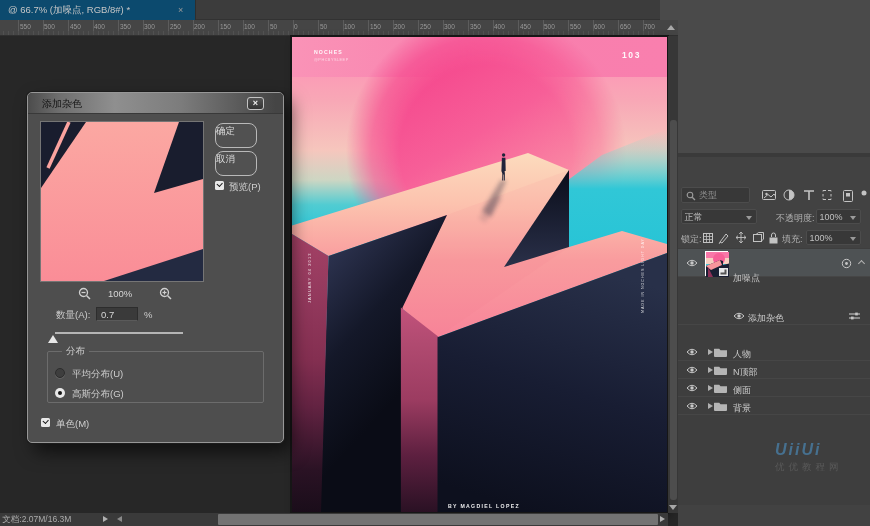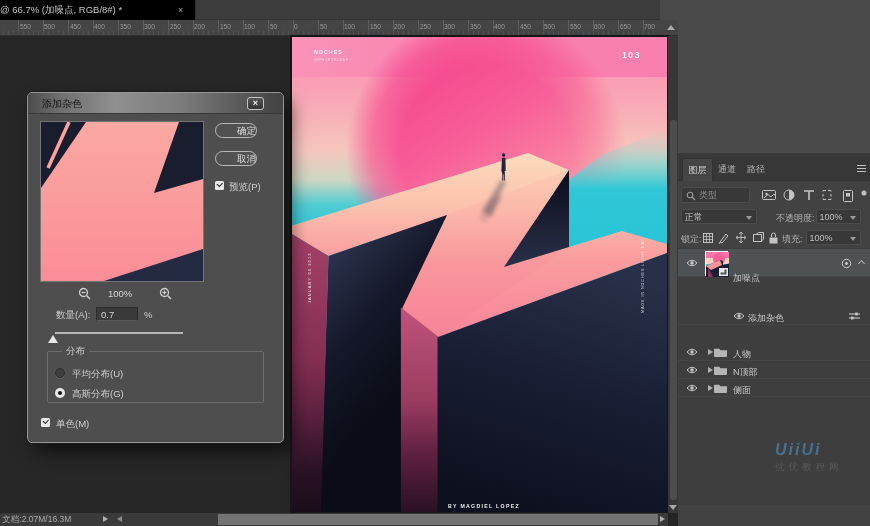--- a/index.html
+++ b/index.html
@@ -1,19 +1,19 @@
 <!DOCTYPE html>
 <html><head><meta charset="utf-8"><style>
 *{margin:0;padding:0;box-sizing:border-box}
 html,body{width:870px;height:526px;overflow:hidden;background:#282828;
 font-family:"Liberation Sans",sans-serif;-webkit-font-smoothing:antialiased}
 #root{position:relative;width:870px;height:526px;background:#272727}
 
 #topbar{position:absolute;left:0;top:0;width:660px;height:20px;background:#3c3c3c;border-bottom:1px solid #323232}
-#topbar .tab{position:absolute;left:0;top:0;height:20px;width:196px;background:#000000;border-right:1px solid #2e2e2e;color:#c6c6c6;font-size:9.5px;line-height:20px;}
+#topbar .tab{position:absolute;left:0;top:0;height:20px;width:196px;background:#0c4a6e;border-right:1px solid #2e2e2e;color:#c6c6c6;font-size:9.5px;line-height:20px;padding-left:8px}
 #topbar .x{position:absolute;left:178px;top:0;color:#9a9a9a;font-size:9px;line-height:20px}
 
 #ruler{position:absolute;left:0;top:20px;width:668px;height:16px;background:#454545;border-bottom:1px solid #303030;overflow:hidden}
 #ruler .rl{position:absolute;top:2.5px;font-size:6.5px;color:#999;letter-spacing:0}
 #ruler .tk{position:absolute;bottom:0;width:1px;height:15px;background:#5c5c5c}
 #ruler .mt{position:absolute;bottom:0;left:0;width:660px;height:4px;background:repeating-linear-gradient(90deg,#515151 0 1px,transparent 1px 5px);background-position:3px 0}
 #rcorner{position:absolute;left:656px;top:20px;width:22px;height:16px;background:#454545;border-bottom:1px solid #303030;color:#a8a8a8;font-size:7px;text-align:center;line-height:14px}
 
 #canvasbg{position:absolute;left:0;top:36px;width:668px;height:477px;background:#272727}
 #poster{position:absolute;left:292px;top:37px;width:375px;height:475px;outline:2px solid #161616;box-shadow:4px 4px 10px rgba(0,0,0,.45)}
@@ -38,22 +38,22 @@
 .eyeb{position:absolute}
 .dd{position:absolute;width:0;height:0;border-left:3px solid transparent;border-right:3px solid transparent;border-top:4px solid #9a9a9a}
 .trir{position:absolute;width:0;height:0;border-top:3.5px solid transparent;border-bottom:3.5px solid transparent;border-left:5px solid #b0b0b0}
 .tril{position:absolute;width:0;height:0;border-top:3.5px solid transparent;border-bottom:3.5px solid transparent;border-right:5px solid #8a8a8a}
 .triu{position:absolute;width:0;height:0;border-left:4px solid transparent;border-right:4px solid transparent;border-bottom:5px solid #a8a8a8}
 .chev{position:absolute;width:5px;height:5px;border-top:1.5px solid #b2b2b2;border-right:1.5px solid #b2b2b2;transform:rotate(-45deg)}
 .fold{position:absolute;left:36px;top:5px;width:13px;height:9px;background:#b5b5b5;border-radius:1px;clip-path:polygon(0 8%,40% 8%,50% 25%,100% 25%,100% 100%,0 100%)}
 #ptools{position:absolute;left:0;top:505px;width:192px;height:21px;background:#414141;border-top:1px solid #333}
 #watermark{position:absolute;left:97px;top:441px;width:70px;height:38px;white-space:nowrap}
 
-.dbtn{width:42px;height:15px;border:1.5px solid #b9b9b9;border-radius:8px;color:#dcdcdc;
-font-size:9.5px;text-align:right;line-height:13px;background:rgba(255,255,255,0.02)}
+.dbtn{width:42px;height:25px;border:1.5px solid #b9b9b9;border-radius:8px;color:#dcdcdc;
+font-size:9.5px;text-align:left;line-height:13px;background:rgba(255,255,255,0.02)}
 .dchk{width:9px;height:9px;background:#e9e9e9;border-radius:1.5px}
 .dchk::after{content:"";position:absolute;left:2px;top:1px;width:4px;height:2.5px;
 border-left:1.6px solid #1a1a1a;border-bottom:1.6px solid #1a1a1a;transform:rotate(-48deg)}
 </style></head><body>
 <div id="root">
   <div id="topbar">
     <div class="tab">@ 66.7% (加噪点, RGB/8#) * <span class="x">×</span></div>
   </div>
   <div style="position:absolute;left:660px;top:0;width:210px;height:36px;background:#4a4a4a"></div>
   <div id="ruler">
@@ -244,26 +244,20 @@
 </svg>
   <div id="vsb"></div>
     <div id="vsbt"></div>
   <span style="position:absolute;left:669px;top:505px;width:0;height:0;border-left:4px solid transparent;border-right:4px solid transparent;border-top:5px solid #a8a8a8"></span>
   <div id="status">&nbsp;文档:2.07M/16.3M<span class="trir" style="left:103px;top:3px"></span><span class="tril" style="left:117px;top:3px"></span></div>
   <div id="hsbt"></div>
   <span class="trir" style="left:660px;top:516px"></span>
   <div id="panel">
     <div class="toparea"></div>
       <div class="predark"></div>
-    <div class="tabs">
-      <span class="tab1">图层</span>
-      <span class="tabo" style="left:40px">通道</span>
-      <span class="tabo" style="left:69px">路径</span>
-      <span class="ham"></span>
-    </div>
     <div class="pbox" style="left:3px;top:187px;width:69px;height:16px;line-height:15px">
         <svg style="position:absolute;left:4px;top:3px" width="10" height="10" viewBox="0 0 10 10">
           <circle cx="4" cy="4" r="2.8" fill="none" stroke="#9b9b9b" stroke-width="1.1"></circle>
           <line x1="6.2" y1="6.2" x2="9" y2="9" stroke="#9b9b9b" stroke-width="1.3"></line>
         </svg>
         <span style="position:absolute;left:17px;color:#8f8f8f">类型</span>
       </div>
     <svg style="position:absolute;left:84px;top:188px" width="106" height="14" viewBox="0 0 106 14">
 <rect x="0.5" y="2.5" width="13" height="9" rx="1" stroke="#c3c3c3" fill="none" stroke-width="1"></rect>
         <circle cx="4.5" cy="6" r="1.2" fill="#c3c3c3"></circle>
@@ -351,20 +345,29 @@
         </div>
         <div class="lrow" style="top:113px;height:18px">
 <span class="eyeb" style="left:8px;top:5px"><svg width="12" height="8" viewBox="0 0 12 8">
               <path d="M1 4 Q6 -1.5 11 4 Q6 9.5 1 4 Z" fill="none" stroke="#c8c8c8" stroke-width="1"></path>
               <circle cx="6" cy="4" r="1.7" fill="#c8c8c8"></circle>
             </svg></span>
 <span class="trir" style="left:30px;top:6px"></span>
 <span class="fold"></span>
 <span class="lname" style="left:55px;top:4.5px">N顶部</span>
         </div>
+        <div class="lrow" style="top:149px;height:18px">
+<span class="eyeb" style="left:8px;top:5px"><svg width="12" height="8" viewBox="0 0 12 8">
+              <path d="M1 4 Q6 -1.5 11 4 Q6 9.5 1 4 Z" fill="none" stroke="#c8c8c8" stroke-width="1"></path>
+              <circle cx="6" cy="4" r="1.7" fill="#c8c8c8"></circle>
+            </svg></span>
+<span class="trir" style="left:30px;top:6px"></span>
+<span class="fold"></span>
+<span class="lname" style="left:55px;top:4.5px">背景</span>
+        </div>
     </div>
     <div id="watermark">
       <div style="color:#46708f;font-weight:bold;font-size:16px;letter-spacing:2px;font-style:italic">UiiUi</div>
       <div style="color:#5a5a5a;font-size:9.5px;letter-spacing:4px;margin-top:2px">优优教程网</div>
     </div>
   </div>
   <div id="dlg" style="position:absolute;left:27px;top:92px;width:257px;height:351px;
 background:#4e4e4e;border:1px solid #979797;border-radius:5px;
 box-shadow:0 0 0 1px #1c1c1c,7px 9px 18px rgba(0,0,0,.6);font-size:9.5px;color:#cecece">
  <div style="position:absolute;left:0;top:0;width:255px;height:21px;border-radius:4px 4px 0 0;

